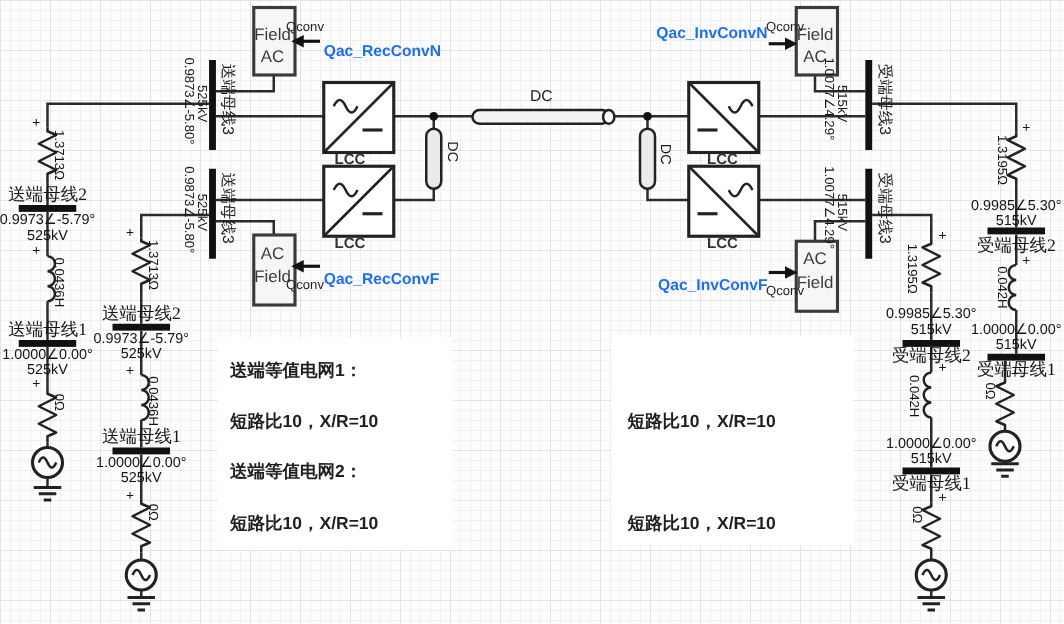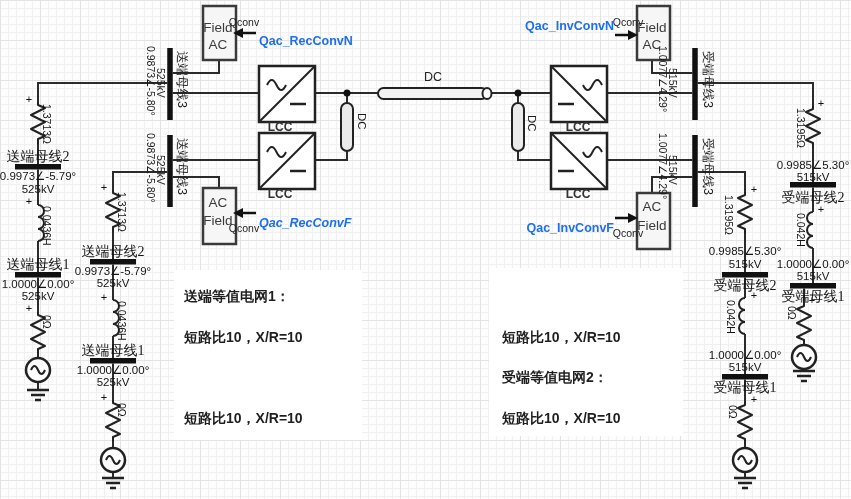--- a/index.html
+++ b/index.html
@@ -217,21 +217,21 @@
   <div class="t comp-label v" style="left:792px;top:306px;">0Ω</div>
 
   <div class="t blocktxt c" style="left:218px;top:28px;">Field</div>
   <div class="t blocktxt c" style="left:218px;top:45px;">AC</div>
   <div class="t qc c" style="left:244px;top:22px;">Qconv</div>
   <div class="t sig" style="left:259px;top:34px;">Qac_RecConvN</div>
 
   <div class="t blocktxt c" style="left:218px;top:203px;">AC</div>
   <div class="t blocktxt c" style="left:218px;top:221px;">Field</div>
   <div class="t qc c" style="left:244px;top:228px;">Qconv</div>
-  <div class="t sig" style="left:259px;top:216px;font-style:italic;">Qac_RecConvF</div>
+  <div class="t sig" style="left:259px;top:216px;">Qac_RecConvF</div>
 
   <div class="t blocktxt c" style="left:652px;top:28px;">Field</div>
   <div class="t blocktxt c" style="left:652px;top:45px;">AC</div>
   <div class="t qc c" style="left:628px;top:22px;">Qconv</div>
   <div class="t sig" style="right:237px;top:19px;">Qac_InvConvN</div>
 
   <div class="t blocktxt c" style="left:652px;top:207px;">AC</div>
   <div class="t blocktxt c" style="left:652px;top:226px;">Field</div>
   <div class="t qc c" style="left:628px;top:233px;">Qconv</div>
   <div class="t sig" style="right:237px;top:221px;">Qac_InvConvF</div>
@@ -240,20 +240,20 @@
   <div class="t lcc c" style="left:280px;top:195px;">LCC</div>
   <div class="t lcc c" style="left:578px;top:128px;">LCC</div>
   <div class="t lcc c" style="left:578px;top:195px;">LCC</div>
   <div class="t dc-lab c" style="left:433px;top:77px;">DC</div>
   <div class="t f115 v" style="left:361px;top:113px;">DC</div>
   <div class="t f115 v" style="left:531px;top:115px;">DC</div>
 
   <div class="panel" style="left:174px;top:270px;width:188px;height:170px;"></div>
   <div class="t note" style="left:184px;top:296px;">送端等值电网1：</div>
   <div class="t note" style="left:184px;top:336.5px;">短路比10，X/R=10</div>
+  <div class="t note" style="left:184px;top:377px;">送端等值电网2：</div>
   <div class="t note" style="left:184px;top:417.5px;">短路比10，X/R=10</div>
 
   <div class="panel" style="left:489px;top:268px;width:194px;height:168px;"></div>
   <div class="t note" style="left:502px;top:336.5px;">短路比10，X/R=10</div>
-  <div class="t note" style="left:502px;top:377px;">受端等值电网2：</div>
   <div class="t note" style="left:502px;top:417.5px;">短路比10，X/R=10</div>
 
 </div>
 
 </body></html>

